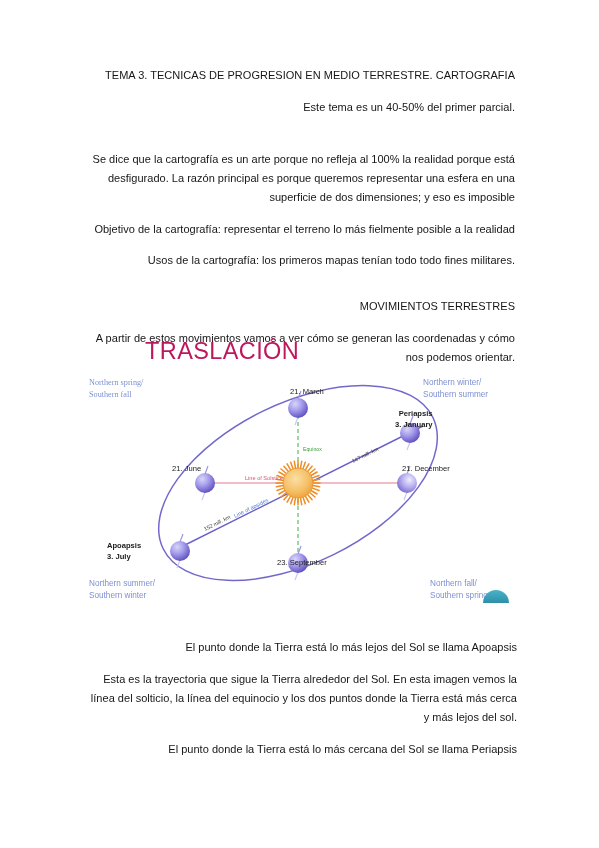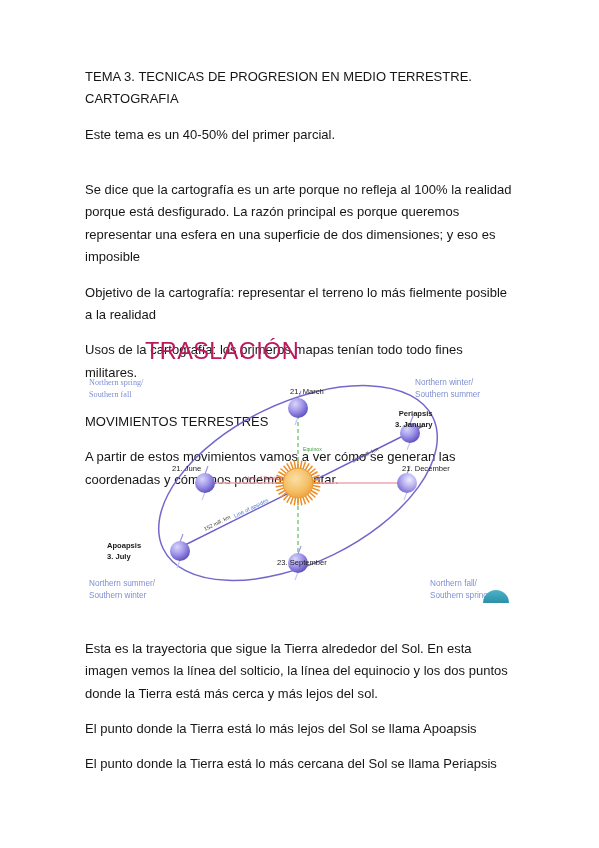--- a/index.html
+++ b/index.html
@@ -20,26 +20,26 @@
     overflow: hidden;
     box-sizing: border-box;
   }
   .doc-body {
     position: absolute;
     left: 85px;
     top: 66px;
     width: 430px;
   }
   .para {
-    font-size: 13px;
+    font-size: 11px;
     line-height: 1.72;
     margin: 0 0 13px 0;
     letter-spacing: 0.02px;
     color: #161616;
-    text-align: left;
+    text-align: right;
   }
   .para.heading {
     margin-bottom: 13px;
   }
   .spacer-lg { height: 20px; }
   .spacer-md { height: 14px; }
 
   
   .figure {
     position: absolute;
@@ -59,21 +59,21 @@
     white-space: nowrap;
   }
   .season-label {
     position: absolute;
     font-size: 8.2px;
     color: #7e90d2;
     line-height: 1.42;
     white-space: nowrap;
   }
   .sl-tl { left: 4px;  top: 42px; font-family: Liberation Serif, serif; }
-  .sl-tr { left: 330px; top: 42px; }
+  .sl-tr { left: 338px; top: 42px; }
   .sl-bl { left: 4px;  top: 243px; }
   .sl-br { left: 345px; top: 243px; }
 
   .date-label {
     position: absolute;
     font-size: 7.6px;
     color: #1b1b1b;
     white-space: nowrap;
     line-height: 1.45;
   }
@@ -261,18 +261,18 @@
     <div class="date-label bold dl-apo">
       <span>Apoapsis</span><br>
       <span>3. July</span>
     </div>
     <div class="date-label dl-sept">23. September</div>
 
     <div class="decor-arc"></div>
   </div>
 
   <div class="tail">
+    <p class="para">El punto donde la Tierra está lo más lejos del Sol se llama Apoapsis</p>
     <p class="para">Esta es la trayectoria que sigue la Tierra alrededor del Sol. En esta imagen vemos la línea del solticio, la línea del equinocio y los dos puntos donde la Tierra está más cerca y más lejos del sol.</p>
-    <p class="para">El punto donde la Tierra está lo más lejos del Sol se llama Apoapsis</p>
     <p class="para">El punto donde la Tierra está lo más cercana del Sol se llama Periapsis</p>
   </div>
 
 </div>
 
 </body></html>

